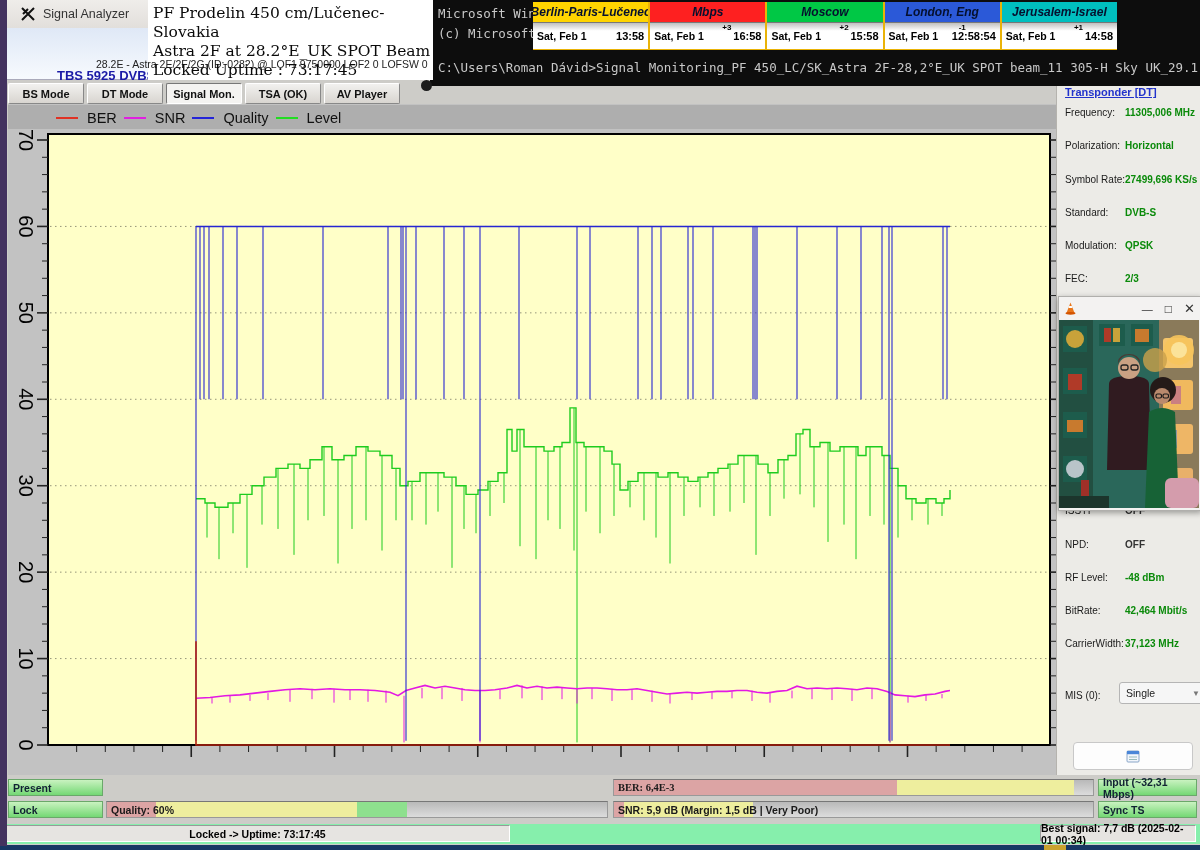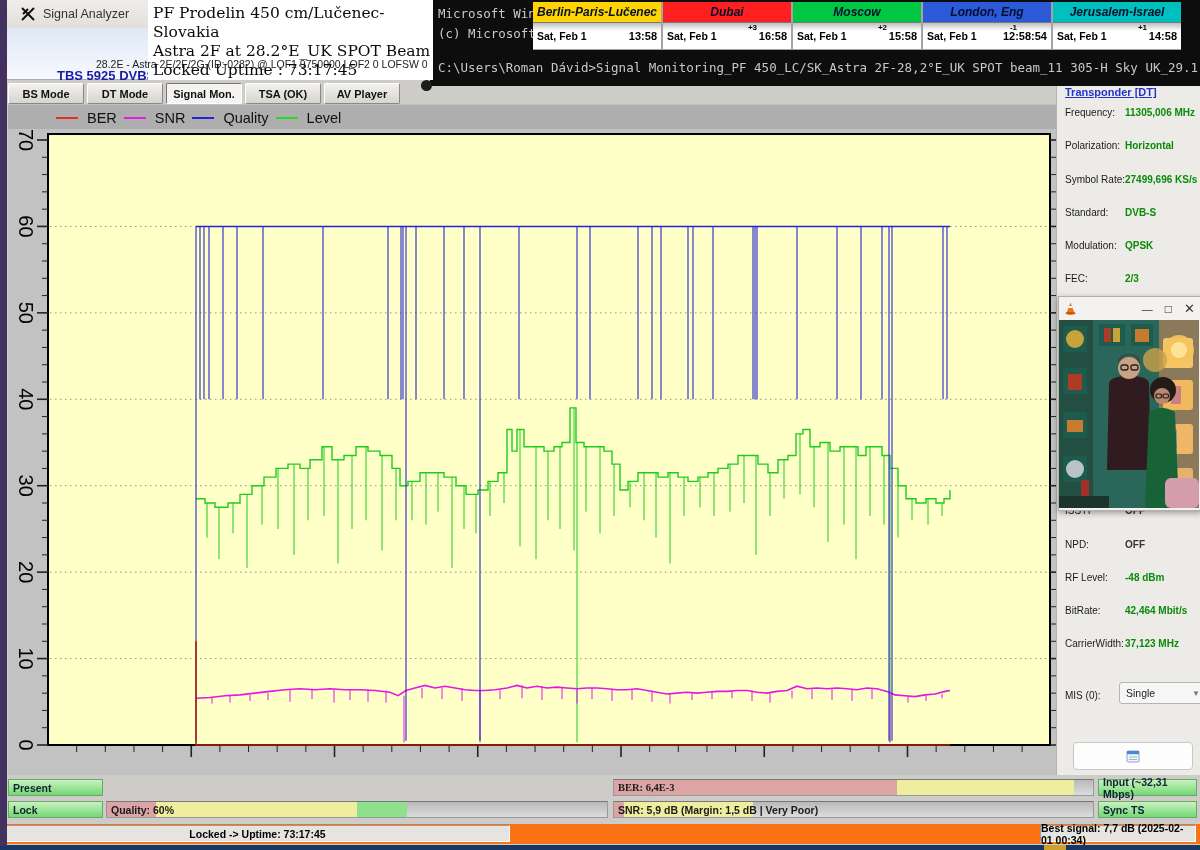--- a/index.html
+++ b/index.html
@@ -15,21 +15,21 @@
   #tuner-name{left:50px;top:40px;font-size:13px;font-weight:bold;color:#1a1aa6;}
   #tuner-info{left:96px;top:58px;font-size:10.5px;color:#222;z-index:6;}
   #overlay-box{left:148px;top:0;width:285px;height:80px;background:#fff;z-index:5;}
   #overlay-text{left:153px;top:4px;width:280px;z-index:7;font-family:"DejaVu Serif",serif;
                 font-size:15.5px;line-height:19px;color:#0a0a0a;}
   
   #console{left:430px;top:0;width:770px;height:86px;background:#0d0d0d;z-index:4;
            font-family:"DejaVu Sans Mono",monospace;color:#c8c8c8;font-size:12.5px;}
   #console .cline{position:absolute;left:8px;white-space:nowrap;}
   
-  #clocks{left:533px;top:2px;width:648px;height:48px;background:#a3a3a3;z-index:8;display:flex;gap:2px;padding:0;}
+  #clocks{left:533px;top:2px;width:584px;height:48px;background:#eab308;z-index:8;display:flex;gap:2px;padding:0;}
   .clock{flex:1 1 0;display:flex;flex-direction:column;min-width:0;}
   .clock-head{height:20px;display:flex;align-items:center;justify-content:center;
               font-style:italic;font-weight:bold;font-size:12px;color:#05102e;white-space:nowrap;overflow:hidden;}
   .clock-body{height:26px;background:linear-gradient(#bfbfbf,#ffffff 30%,#ffffff);position:relative;
               border-top:1px solid #777;}
   .clock-date{position:absolute;left:4px;top:7px;font-size:10.5px;font-weight:bold;color:#000;white-space:nowrap;}
   .clock-time{position:absolute;right:4px;top:7px;font-size:11px;font-weight:bold;color:#000;}
   .clock-off{position:absolute;right:34px;top:0px;font-size:8px;font-weight:bold;color:#000;}
   
   #toolbar{left:8px;top:83px;height:22px;display:flex;gap:3px;z-index:3;}
@@ -70,21 +70,21 @@
   #video-scene{position:absolute;left:0;top:23px;}
   
   .srow{left:0;width:1200px;height:18px;}
   .sbadge{position:absolute;height:17px;background:linear-gradient(#c9f2c0,#74d874);border:1px solid #6aa86a;
           box-sizing:border-box;font-size:10.5px;font-weight:bold;color:#123;display:flex;align-items:center;padding-left:4px;}
   .sbar{position:absolute;height:17px;background:linear-gradient(#b9b9b9,#dcdcdc);border:1px solid #999;
         border-top-color:#777;box-sizing:border-box;overflow:hidden;}
   .sseg{position:absolute;top:0;height:100%;}
   .sbar-label{position:absolute;left:4px;top:2px;font-size:10.5px;font-weight:bold;color:#1a1a1a;white-space:nowrap;}
   
-  #footer{left:0;top:824px;width:1200px;height:20px;background:#f97316;}
+  #footer{left:0;top:824px;width:1200px;height:20px;background:#86efac;}
   .fcell{position:absolute;top:1px;height:17px;background:#e6e4e1;border:1px solid #999;border-bottom-color:#fff;border-right-color:#fff;
          box-sizing:border-box;display:flex;align-items:center;justify-content:center;font-size:10.5px;font-weight:bold;color:#000;}
   #bottom-strip{left:0;top:845px;width:1200px;height:5px;background:#173764;}
   #bottom-gold{left:1044px;top:845px;width:22px;height:5px;background:#c9a22e;}
 </style>
 </head>
 <body>
 
 <div id="root">
 
@@ -115,21 +115,21 @@
 
   <div id="clocks" class="abs">
       <div class="clock">
         <div class="clock-head" style="background: rgb(255, 212, 0);">Berlin-Paris-Lučenec</div>
         <div class="clock-body">
           <div class="clock-date">Sat, Feb 1</div>
           <div class="clock-time">13:58</div>
         </div>
       </div>
       <div class="clock">
-        <div class="clock-head" style="background: rgb(254, 32, 32);">Dubai</div>
+        <div class="clock-head" style="background: rgb(254, 32, 32);">Mbps</div>
         <div class="clock-body">
           <div class="clock-date">Sat, Feb 1</div>
           <div class="clock-off">+3</div>
           <div class="clock-time">16:58</div>
         </div>
       </div>
       <div class="clock">
         <div class="clock-head" style="background: rgb(0, 200, 69);">Moscow</div>
         <div class="clock-body">
           <div class="clock-date">Sat, Feb 1</div>

